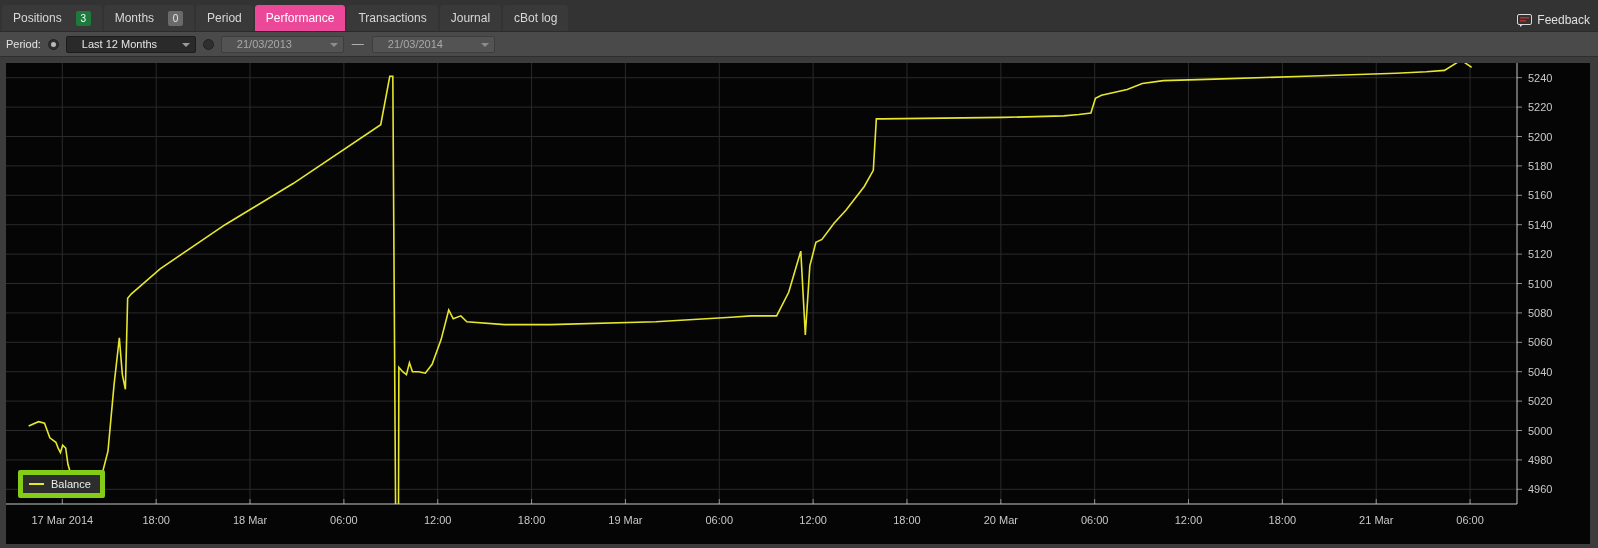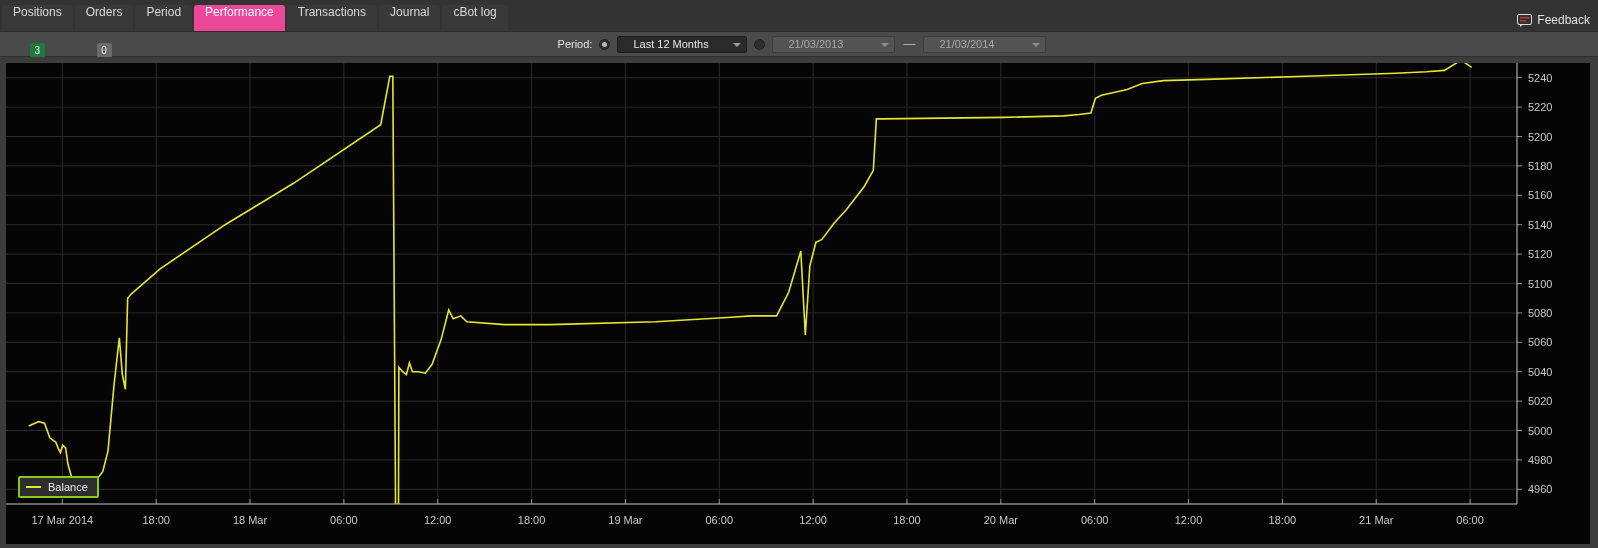--- a/index.html
+++ b/index.html
@@ -17,30 +17,29 @@
     background: #333333;
     border-bottom: 1px solid #2b2b2b;
     display: flex;
     align-items: flex-end;
     padding-left: 2px;
   }
   .tab {
     height: 26px;
     display: flex;
     align-items: center;
-    gap: 24px;
+    gap: 14px;
     padding: 0 11px;
     margin-right: 2px;
     font-size: 12px;
     color: #d8d8d8;
     background: #393939;
     border-radius: 3px 3px 0 0;
     cursor: default;
     white-space: nowrap;
-    flex-direction: column;
   }
   .tab.active { background: #ec4899; color: #ffffff; }
   .badge {
     display: inline-block;
     min-width: 15px;
     height: 15px;
     line-height: 15px;
     padding: 0 3px;
     text-align: center;
     font-size: 10px;
@@ -67,21 +66,20 @@
   .periodbar {
     height: 25px;
     background: #4a4a4a;
     border-bottom: 1px solid #2e2e2e;
     display: flex;
     align-items: center;
     gap: 7px;
     padding-left: 6px;
     font-size: 11px;
     color: #e4e4e4;
-    justify-content: center;
   }
   .radio {
     width: 11px; height: 11px;
     border-radius: 50%;
     background: #2f2f2f;
     border: 1px solid #222;
     position: relative;
     cursor: pointer;
     flex: 0 0 auto;
   }
@@ -139,21 +137,21 @@
   #chart-svg { display:block; }
 
   .legend {
     position: absolute;
     left: 12px;
     bottom: 46px;
     display: flex;
     align-items: center;
     gap: 7px;
     background: #2d2d2d;
-    border: 2px solid #84cc16;
+    border: 5px solid #84cc16;
     border-radius: 2px;
     padding: 3px 9px 3px 6px;
     font-size: 11px;
     color: #ececec;
     cursor: pointer;
   }
   .legend-swatch {
     display:inline-block;
     width: 15px; height: 2px;
     background: #e6e62e;
@@ -162,21 +160,21 @@
 </head>
 <body>
 
 <div class="tabbar">
   <div id="tabs-host" style="display:flex;align-items:flex-end;">
       <div class="tab">
         <span>Positions</span>
         <span class="badge green">3</span>
       </div>
       <div class="tab">
-        <span>Orders</span>
+        <span>Months</span>
         <span class="badge grey">0</span>
       </div>
       <div class="tab">
         <span>Period</span>
       </div>
       <div class="tab active">
         <span>Performance</span>
       </div>
       <div class="tab">
         <span>Transactions</span>

